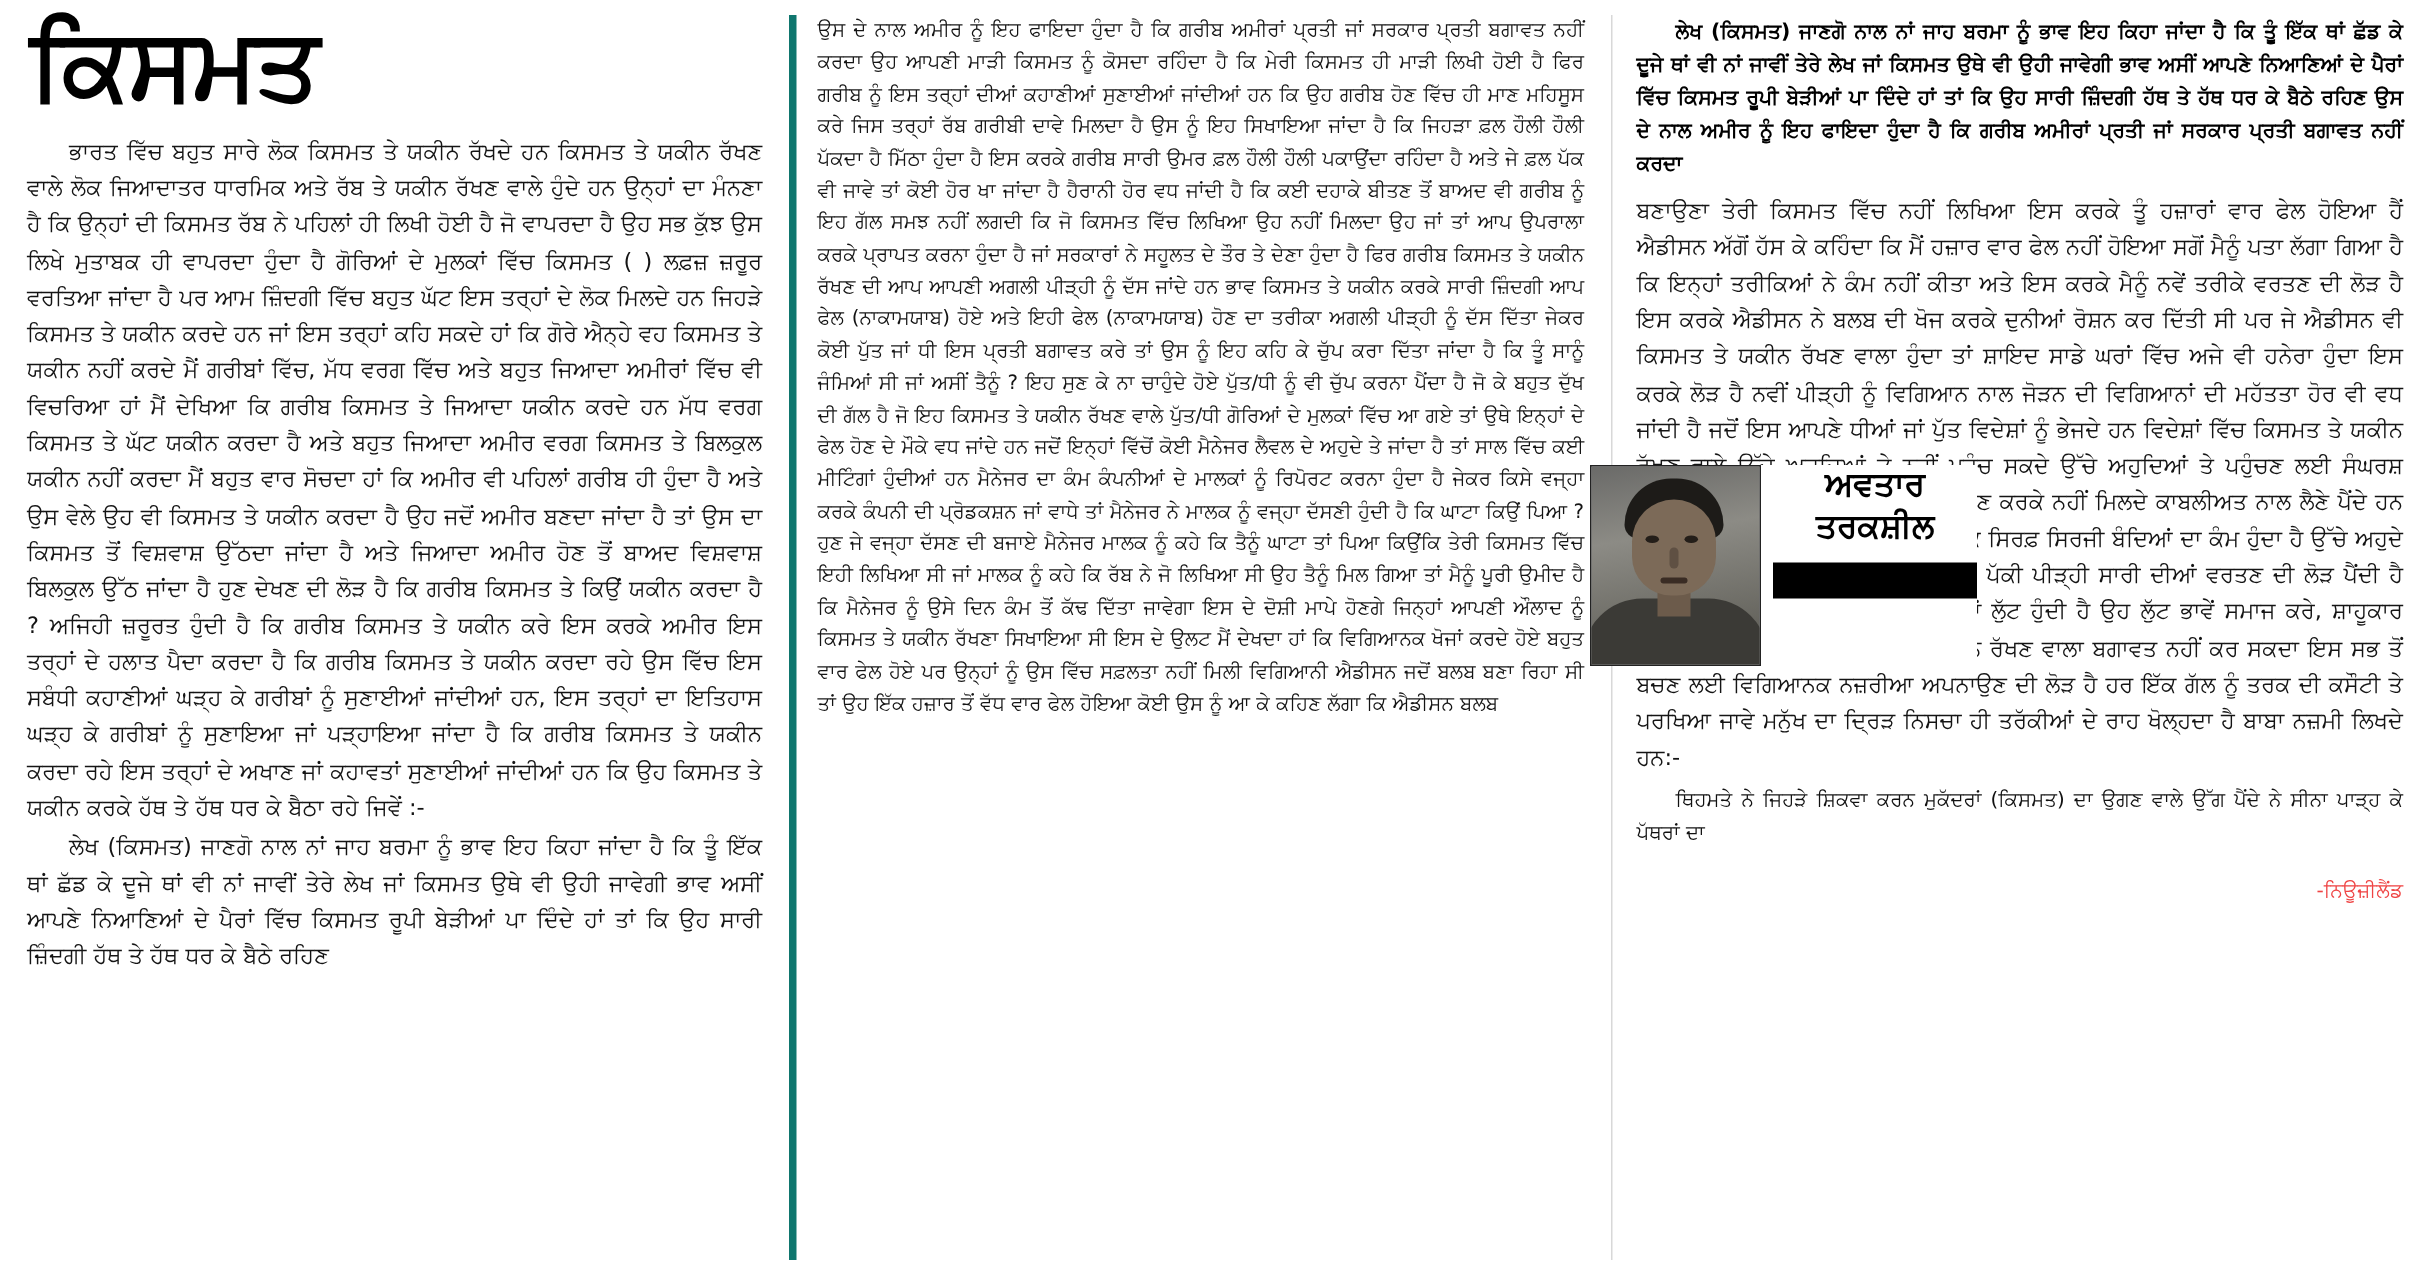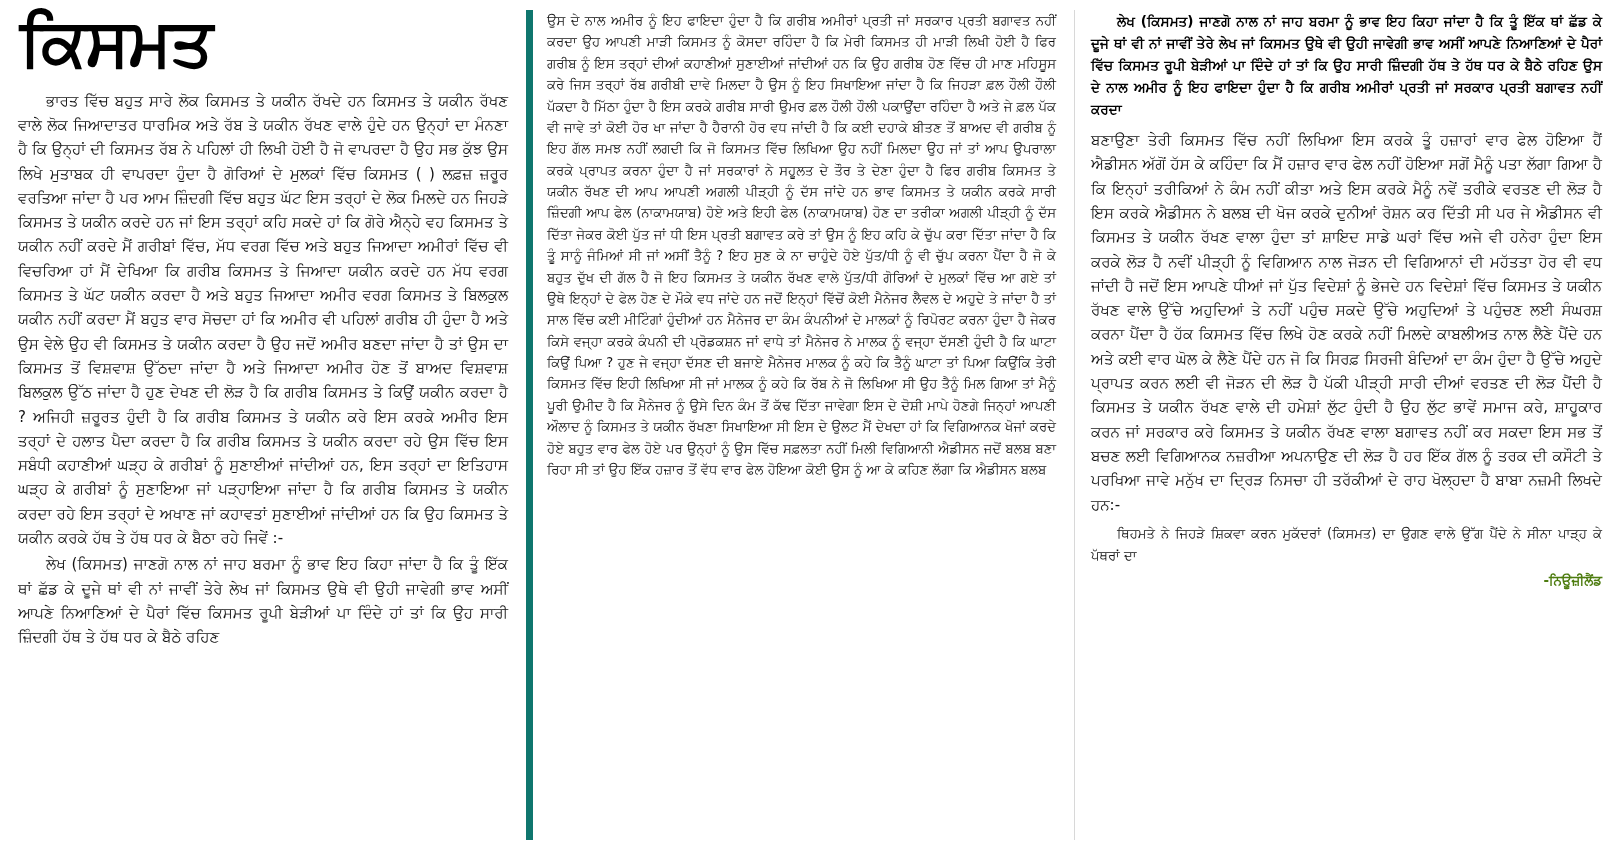--- a/index.html
+++ b/index.html
@@ -26,21 +26,21 @@
     display: flex;
     gap: 4px;
     height: 830px;
   }
   .col {
     position: relative;
     box-sizing: border-box;
     height: 100%;
   }
   .col-1 { width: 506px; padding-right: 14px; }
-  .col-2 { width: 546px; padding: 0 14px; border-left: 7px solid #0f766e; }
+  .col-2 { width: 546px; padding: 0 14px; border-left: 5px solid #0f766e; }
   .col-3 { width: 530px; padding-left: 16px; border-left: 1px solid #d8d8d8; }
 
   .headline {
     font-family: "DejaVu Sans", sans-serif;
     font-size: 66px;
     font-weight: bold;
     line-height: 0.95;
     letter-spacing: -1px;
     margin: 2px 0 14px 2px;
     color: #000;
@@ -150,23 +150,22 @@
     height: 24px;
     background: #000;
   }
 
   .c2-wrap { position: relative; }
 
   .signoff {
     text-align: right;
     font-size: 13.4px;
     line-height: 1.6;
-    margin-top: 4px;
-    color: #4d7c0f;
-    font-weight: bold;
+    margin-top: 18px;
+    color: #ef4444;
   }
 
   .poem {
     font-size: 13.2px;
     line-height: 1.65;
     text-align: justify;
     margin-top: 6px;
   }
   .poem p { margin: 0; text-indent: 26px; }
 </style>
@@ -183,20 +182,37 @@
         <p>ਲੇਖ (ਕਿਸਮਤ) ਜਾਣਗੋ ਨਾਲ  ਨਾਂ ਜਾਹ ਬਰਮਾ ਨੂੰ  ਭਾਵ ਇਹ ਕਿਹਾ ਜਾਂਦਾ ਹੈ ਕਿ ਤੂੰ ਇੱਕ ਥਾਂ ਛੱਡ ਕੇ ਦੂਜੇ ਥਾਂ ਵੀ ਨਾਂ ਜਾਵੀਂ  ਤੇਰੇ ਲੇਖ ਜਾਂ ਕਿਸਮਤ ਉਥੇ ਵੀ ਉਹੀ ਜਾਵੇਗੀ ਭਾਵ ਅਸੀਂ ਆਪਣੇ ਨਿਆਣਿਆਂ ਦੇ ਪੈਰਾਂ ਵਿੱਚ ਕਿਸਮਤ ਰੂਪੀ ਬੇੜੀਆਂ ਪਾ ਦਿੰਦੇ ਹਾਂ ਤਾਂ ਕਿ ਉਹ ਸਾਰੀ ਜ਼ਿੰਦਗੀ ਹੱਥ ਤੇ ਹੱਥ ਧਰ ਕੇ ਬੈਠੇ ਰਹਿਣ</p>
       </div>
     </div>
 
     <div class="col col-2">
       <div class="c2-wrap">
         <div class="c2-top body-text">
           <p class="noindent">ਉਸ ਦੇ ਨਾਲ ਅਮੀਰ ਨੂੰ ਇਹ ਫਾਇਦਾ ਹੁੰਦਾ ਹੈ ਕਿ ਗਰੀਬ ਅਮੀਰਾਂ ਪ੍ਰਤੀ ਜਾਂ ਸਰਕਾਰ ਪ੍ਰਤੀ ਬਗਾਵਤ ਨਹੀਂ ਕਰਦਾ  ਉਹ ਆਪਣੀ ਮਾੜੀ ਕਿਸਮਤ ਨੂੰ ਕੋਸਦਾ ਰਹਿੰਦਾ ਹੈ ਕਿ ਮੇਰੀ ਕਿਸਮਤ ਹੀ ਮਾੜੀ ਲਿਖੀ ਹੋਈ ਹੈ ਫਿਰ ਗਰੀਬ ਨੂੰ ਇਸ ਤਰ੍ਹਾਂ ਦੀਆਂ ਕਹਾਣੀਆਂ ਸੁਣਾਈਆਂ ਜਾਂਦੀਆਂ ਹਨ ਕਿ ਉਹ ਗਰੀਬ ਹੋਣ ਵਿੱਚ ਹੀ ਮਾਣ ਮਹਿਸੂਸ ਕਰੇ  ਜਿਸ ਤਰ੍ਹਾਂ ਰੱਬ ਗਰੀਬੀ ਦਾਵੇ ਮਿਲਦਾ ਹੈ  ਉਸ ਨੂੰ ਇਹ ਸਿਖਾਇਆ ਜਾਂਦਾ ਹੈ ਕਿ ਜਿਹੜਾ ਫ਼ਲ ਹੌਲੀ ਹੌਲੀ ਪੱਕਦਾ ਹੈ ਮਿੱਠਾ ਹੁੰਦਾ ਹੈ  ਇਸ ਕਰਕੇ ਗਰੀਬ ਸਾਰੀ ਉਮਰ ਫ਼ਲ ਹੌਲੀ ਹੌਲੀ ਪਕਾਉਂਦਾ ਰਹਿੰਦਾ ਹੈ ਅਤੇ ਜੇ ਫ਼ਲ ਪੱਕ ਵੀ ਜਾਵੇ ਤਾਂ ਕੋਈ ਹੋਰ ਖਾ ਜਾਂਦਾ ਹੈ  ਹੈਰਾਨੀ ਹੋਰ ਵਧ ਜਾਂਦੀ ਹੈ ਕਿ ਕਈ ਦਹਾਕੇ ਬੀਤਣ ਤੋਂ ਬਾਅਦ ਵੀ ਗਰੀਬ ਨੂੰ ਇਹ ਗੱਲ ਸਮਝ ਨਹੀਂ ਲਗਦੀ ਕਿ ਜੋ ਕਿਸਮਤ ਵਿੱਚ ਲਿਖਿਆ ਉਹ ਨਹੀਂ ਮਿਲਦਾ  ਉਹ ਜਾਂ ਤਾਂ ਆਪ ਉਪਰਾਲਾ ਕਰਕੇ ਪ੍ਰਾਪਤ ਕਰਨਾ ਹੁੰਦਾ ਹੈ ਜਾਂ ਸਰਕਾਰਾਂ ਨੇ ਸਹੂਲਤ ਦੇ ਤੌਰ ਤੇ ਦੇਣਾ ਹੁੰਦਾ ਹੈ  ਫਿਰ ਗਰੀਬ ਕਿਸਮਤ ਤੇ ਯਕੀਨ ਰੱਖਣ ਦੀ ਆਪ ਆਪਣੀ ਅਗਲੀ ਪੀੜ੍ਹੀ ਨੂੰ ਦੱਸ ਜਾਂਦੇ ਹਨ ਭਾਵ ਕਿਸਮਤ ਤੇ ਯਕੀਨ ਕਰਕੇ ਸਾਰੀ ਜ਼ਿੰਦਗੀ ਆਪ ਫੇਲ (ਨਾਕਾਮਯਾਬ) ਹੋਏ ਅਤੇ ਇਹੀ ਫੇਲ (ਨਾਕਾਮਯਾਬ) ਹੋਣ ਦਾ ਤਰੀਕਾ ਅਗਲੀ ਪੀੜ੍ਹੀ ਨੂੰ ਦੱਸ ਦਿੱਤਾ  ਜੇਕਰ ਕੋਈ ਪੁੱਤ ਜਾਂ ਧੀ ਇਸ ਪ੍ਰਤੀ ਬਗਾਵਤ ਕਰੇ ਤਾਂ ਉਸ ਨੂੰ ਇਹ ਕਹਿ ਕੇ ਚੁੱਪ ਕਰਾ ਦਿੱਤਾ ਜਾਂਦਾ ਹੈ ਕਿ ਤੂੰ ਸਾਨੂੰ ਜੰਮਿਆਂ ਸੀ ਜਾਂ ਅਸੀਂ ਤੈਨੂੰ ? ਇਹ ਸੁਣ ਕੇ ਨਾ ਚਾਹੁੰਦੇ ਹੋਏ ਪੁੱਤ/ਧੀ ਨੂੰ ਵੀ ਚੁੱਪ ਕਰਨਾ ਪੈਂਦਾ ਹੈ ਜੋ ਕੇ ਬਹੁਤ ਦੁੱਖ ਦੀ ਗੱਲ ਹੈ ਜੋ ਇਹ ਕਿਸਮਤ ਤੇ ਯਕੀਨ ਰੱਖਣ ਵਾਲੇ ਪੁੱਤ/ਧੀ  ਗੋਰਿਆਂ ਦੇ ਮੁਲਕਾਂ ਵਿੱਚ ਆ ਗਏ ਤਾਂ ਉਥੇ ਇਨ੍ਹਾਂ ਦੇ ਫੇਲ ਹੋਣ ਦੇ ਮੌਕੇ ਵਧ ਜਾਂਦੇ ਹਨ  ਜਦੋਂ ਇਨ੍ਹਾਂ ਵਿੱਚੋਂ ਕੋਈ ਮੈਨੇਜਰ ਲੈਵਲ ਦੇ ਅਹੁਦੇ ਤੇ ਜਾਂਦਾ ਹੈ ਤਾਂ ਸਾਲ ਵਿੱਚ ਕਈ ਮੀਟਿੰਗਾਂ ਹੁੰਦੀਆਂ ਹਨ  ਮੈਨੇਜਰ ਦਾ ਕੰਮ ਕੰਪਨੀਆਂ ਦੇ ਮਾਲਕਾਂ ਨੂੰ ਰਿਪੋਰਟ ਕਰਨਾ ਹੁੰਦਾ ਹੈ  ਜੇਕਰ ਕਿਸੇ ਵਜ੍ਹਾ ਕਰਕੇ ਕੰਪਨੀ ਦੀ ਪ੍ਰੋਡਕਸ਼ਨ ਜਾਂ ਵਾਧੇ ਤਾਂ ਮੈਨੇਜਰ ਨੇ ਮਾਲਕ ਨੂੰ ਵਜ੍ਹਾ ਦੱਸਣੀ ਹੁੰਦੀ ਹੈ ਕਿ ਘਾਟਾ ਕਿਉਂ ਪਿਆ ? ਹੁਣ ਜੇ ਵਜ੍ਹਾ ਦੱਸਣ ਦੀ ਬਜਾਏ ਮੈਨੇਜਰ ਮਾਲਕ ਨੂੰ ਕਹੇ ਕਿ ਤੈਨੂੰ ਘਾਟਾ ਤਾਂ ਪਿਆ ਕਿਉਂਕਿ ਤੇਰੀ ਕਿਸਮਤ ਵਿੱਚ ਇਹੀ ਲਿਖਿਆ ਸੀ ਜਾਂ ਮਾਲਕ ਨੂੰ ਕਹੇ ਕਿ ਰੱਬ ਨੇ ਜੋ ਲਿਖਿਆ ਸੀ ਉਹ ਤੈਨੂੰ ਮਿਲ ਗਿਆ ਤਾਂ ਮੈਨੂੰ ਪੂਰੀ ਉਮੀਦ ਹੈ ਕਿ ਮੈਨੇਜਰ ਨੂੰ ਉਸੇ ਦਿਨ ਕੰਮ ਤੋਂ ਕੱਢ ਦਿੱਤਾ ਜਾਵੇਗਾ  ਇਸ ਦੇ ਦੋਸ਼ੀ ਮਾਪੇ ਹੋਣਗੇ ਜਿਨ੍ਹਾਂ ਆਪਣੀ ਔਲਾਦ ਨੂੰ ਕਿਸਮਤ ਤੇ ਯਕੀਨ ਰੱਖਣਾ ਸਿਖਾਇਆ ਸੀ  ਇਸ ਦੇ ਉਲਟ ਮੈਂ ਦੇਖਦਾ ਹਾਂ ਕਿ ਵਿਗਿਆਨਕ ਖੋਜਾਂ ਕਰਦੇ ਹੋਏ ਬਹੁਤ ਵਾਰ ਫੇਲ ਹੋਏ ਪਰ ਉਨ੍ਹਾਂ ਨੂੰ ਉਸ ਵਿੱਚ ਸਫ਼ਲਤਾ ਨਹੀਂ ਮਿਲੀ ਵਿਗਿਆਨੀ ਐਡੀਸਨ ਜਦੋਂ ਬਲਬ ਬਣਾ ਰਿਹਾ ਸੀ ਤਾਂ ਉਹ ਇੱਕ ਹਜ਼ਾਰ ਤੋਂ ਵੱਧ ਵਾਰ ਫੇਲ ਹੋਇਆ  ਕੋਈ ਉਸ ਨੂੰ ਆ ਕੇ ਕਹਿਣ ਲੱਗਾ ਕਿ ਐਡੀਸਨ ਬਲਬ</p>
         </div>
 
+        <div class="photo-block">
+          <div class="portrait">
+            <div class="shirt"></div>
+            <div class="neck"></div>
+            <div class="hair"></div>
+            <div class="face"></div>
+            <div class="eyeL"></div>
+            <div class="eyeR"></div>
+            <div class="nose"></div>
+            <div class="mouth"></div>
+          </div>
+          <div class="nameplate">
+            <div class="nm">ਅਵਤਾਰ</div>
+            <div class="nm">ਤਰਕਸ਼ੀਲ</div>
+            <div class="blackbar"></div>
+          </div>
+        </div>
       </div>
     </div>
 
     <div class="col col-3">
       <div class="lead">
         <p>ਲੇਖ (ਕਿਸਮਤ) ਜਾਣਗੋ ਨਾਲ  ਨਾਂ ਜਾਹ ਬਰਮਾ ਨੂੰ  ਭਾਵ ਇਹ ਕਿਹਾ ਜਾਂਦਾ ਹੈ ਕਿ ਤੂੰ ਇੱਕ ਥਾਂ ਛੱਡ ਕੇ ਦੂਜੇ ਥਾਂ ਵੀ ਨਾਂ ਜਾਵੀਂ  ਤੇਰੇ ਲੇਖ ਜਾਂ ਕਿਸਮਤ ਉਥੇ ਵੀ ਉਹੀ ਜਾਵੇਗੀ ਭਾਵ ਅਸੀਂ ਆਪਣੇ ਨਿਆਣਿਆਂ ਦੇ ਪੈਰਾਂ ਵਿੱਚ ਕਿਸਮਤ ਰੂਪੀ ਬੇੜੀਆਂ ਪਾ ਦਿੰਦੇ ਹਾਂ ਤਾਂ ਕਿ ਉਹ ਸਾਰੀ ਜ਼ਿੰਦਗੀ ਹੱਥ ਤੇ ਹੱਥ ਧਰ ਕੇ ਬੈਠੇ ਰਹਿਣ  ਉਸ ਦੇ ਨਾਲ ਅਮੀਰ ਨੂੰ ਇਹ ਫਾਇਦਾ ਹੁੰਦਾ ਹੈ ਕਿ ਗਰੀਬ ਅਮੀਰਾਂ ਪ੍ਰਤੀ ਜਾਂ ਸਰਕਾਰ ਪ੍ਰਤੀ ਬਗਾਵਤ ਨਹੀਂ ਕਰਦਾ</p>
       </div>
       <div class="body-text">
         <p class="noindent">ਬਣਾਉਣਾ ਤੇਰੀ ਕਿਸਮਤ ਵਿੱਚ ਨਹੀਂ ਲਿਖਿਆ ਇਸ ਕਰਕੇ ਤੂੰ ਹਜ਼ਾਰਾਂ ਵਾਰ ਫੇਲ ਹੋਇਆ ਹੈਂ  ਐਡੀਸਨ ਅੱਗੋਂ ਹੱਸ ਕੇ ਕਹਿੰਦਾ ਕਿ ਮੈਂ ਹਜ਼ਾਰ ਵਾਰ ਫੇਲ ਨਹੀਂ ਹੋਇਆ ਸਗੋਂ ਮੈਨੂੰ ਪਤਾ ਲੱਗਾ ਗਿਆ ਹੈ ਕਿ ਇਨ੍ਹਾਂ ਤਰੀਕਿਆਂ ਨੇ ਕੰਮ ਨਹੀਂ ਕੀਤਾ ਅਤੇ ਇਸ ਕਰਕੇ ਮੈਨੂੰ ਨਵੇਂ ਤਰੀਕੇ ਵਰਤਣ ਦੀ ਲੋੜ ਹੈ  ਇਸ ਕਰਕੇ ਐਡੀਸਨ ਨੇ ਬਲਬ ਦੀ ਖੋਜ ਕਰਕੇ ਦੁਨੀਆਂ ਰੋਸ਼ਨ ਕਰ ਦਿੱਤੀ ਸੀ ਪਰ ਜੇ ਐਡੀਸਨ ਵੀ ਕਿਸਮਤ ਤੇ ਯਕੀਨ ਰੱਖਣ ਵਾਲਾ ਹੁੰਦਾ ਤਾਂ ਸ਼ਾਇਦ ਸਾਡੇ ਘਰਾਂ ਵਿੱਚ ਅਜੇ ਵੀ ਹਨੇਰਾ ਹੁੰਦਾ  ਇਸ ਕਰਕੇ ਲੋੜ ਹੈ ਨਵੀਂ ਪੀੜ੍ਹੀ ਨੂੰ ਵਿਗਿਆਨ ਨਾਲ ਜੋੜਨ ਦੀ  ਵਿਗਿਆਨਾਂ ਦੀ ਮਹੱਤਤਾ ਹੋਰ ਵੀ ਵਧ ਜਾਂਦੀ ਹੈ ਜਦੋਂ ਇਸ ਆਪਣੇ ਧੀਆਂ ਜਾਂ ਪੁੱਤ ਵਿਦੇਸ਼ਾਂ ਨੂੰ ਭੇਜਦੇ ਹਨ  ਵਿਦੇਸ਼ਾਂ ਵਿੱਚ ਕਿਸਮਤ ਤੇ ਯਕੀਨ ਰੱਖਣ ਵਾਲੇ ਉੱਚੇ ਅਹੁਦਿਆਂ ਤੇ ਨਹੀਂ ਪਹੁੰਚ ਸਕਦੇ  ਉੱਚੇ ਅਹੁਦਿਆਂ ਤੇ ਪਹੁੰਚਣ ਲਈ ਸੰਘਰਸ਼ ਕਰਨਾ ਪੈਂਦਾ ਹੈ  ਹੱਕ ਕਿਸਮਤ ਵਿੱਚ ਲਿਖੇ ਹੋਣ ਕਰਕੇ ਨਹੀਂ ਮਿਲਦੇ ਕਾਬਲੀਅਤ ਨਾਲ ਲੈਣੇ ਪੈਂਦੇ ਹਨ ਅਤੇ ਕਈ ਵਾਰ ਘੋਲ ਕੇ ਲੈਣੇ ਪੈਂਦੇ ਹਨ ਜੋ ਕਿ ਸਿਰਫ਼ ਸਿਰਜੀ ਬੰਦਿਆਂ ਦਾ ਕੰਮ ਹੁੰਦਾ ਹੈ  ਉੱਚੇ ਅਹੁਦੇ ਪ੍ਰਾਪਤ ਕਰਨ ਲਈ ਵੀ ਜੋੜਨ ਦੀ ਲੋੜ ਹੈ ਪੱਕੀ ਪੀੜ੍ਹੀ ਸਾਰੀ ਦੀਆਂ ਵਰਤਣ ਦੀ ਲੋੜ ਪੈਂਦੀ ਹੈ ਕਿਸਮਤ ਤੇ ਯਕੀਨ ਰੱਖਣ ਵਾਲੇ ਦੀ ਹਮੇਸ਼ਾਂ ਲੁੱਟ ਹੁੰਦੀ ਹੈ  ਉਹ ਲੁੱਟ ਭਾਵੇਂ ਸਮਾਜ ਕਰੇ, ਸ਼ਾਹੂਕਾਰ ਕਰਨ ਜਾਂ ਸਰਕਾਰ ਕਰੇ  ਕਿਸਮਤ ਤੇ ਯਕੀਨ ਰੱਖਣ ਵਾਲਾ ਬਗਾਵਤ ਨਹੀਂ ਕਰ ਸਕਦਾ  ਇਸ ਸਭ ਤੋਂ ਬਚਣ ਲਈ ਵਿਗਿਆਨਕ ਨਜ਼ਰੀਆ ਅਪਨਾਉਣ ਦੀ ਲੋੜ ਹੈ  ਹਰ ਇੱਕ ਗੱਲ ਨੂੰ ਤਰਕ ਦੀ ਕਸੌਟੀ ਤੇ ਪਰਖਿਆ ਜਾਵੇ  ਮਨੁੱਖ ਦਾ ਦ੍ਰਿੜ ਨਿਸਚਾ ਹੀ ਤਰੱਕੀਆਂ ਦੇ ਰਾਹ ਖੋਲ੍ਹਦਾ ਹੈ  ਬਾਬਾ ਨਜ਼ਮੀ ਲਿਖਦੇ ਹਨ:-</p>
       </div>

